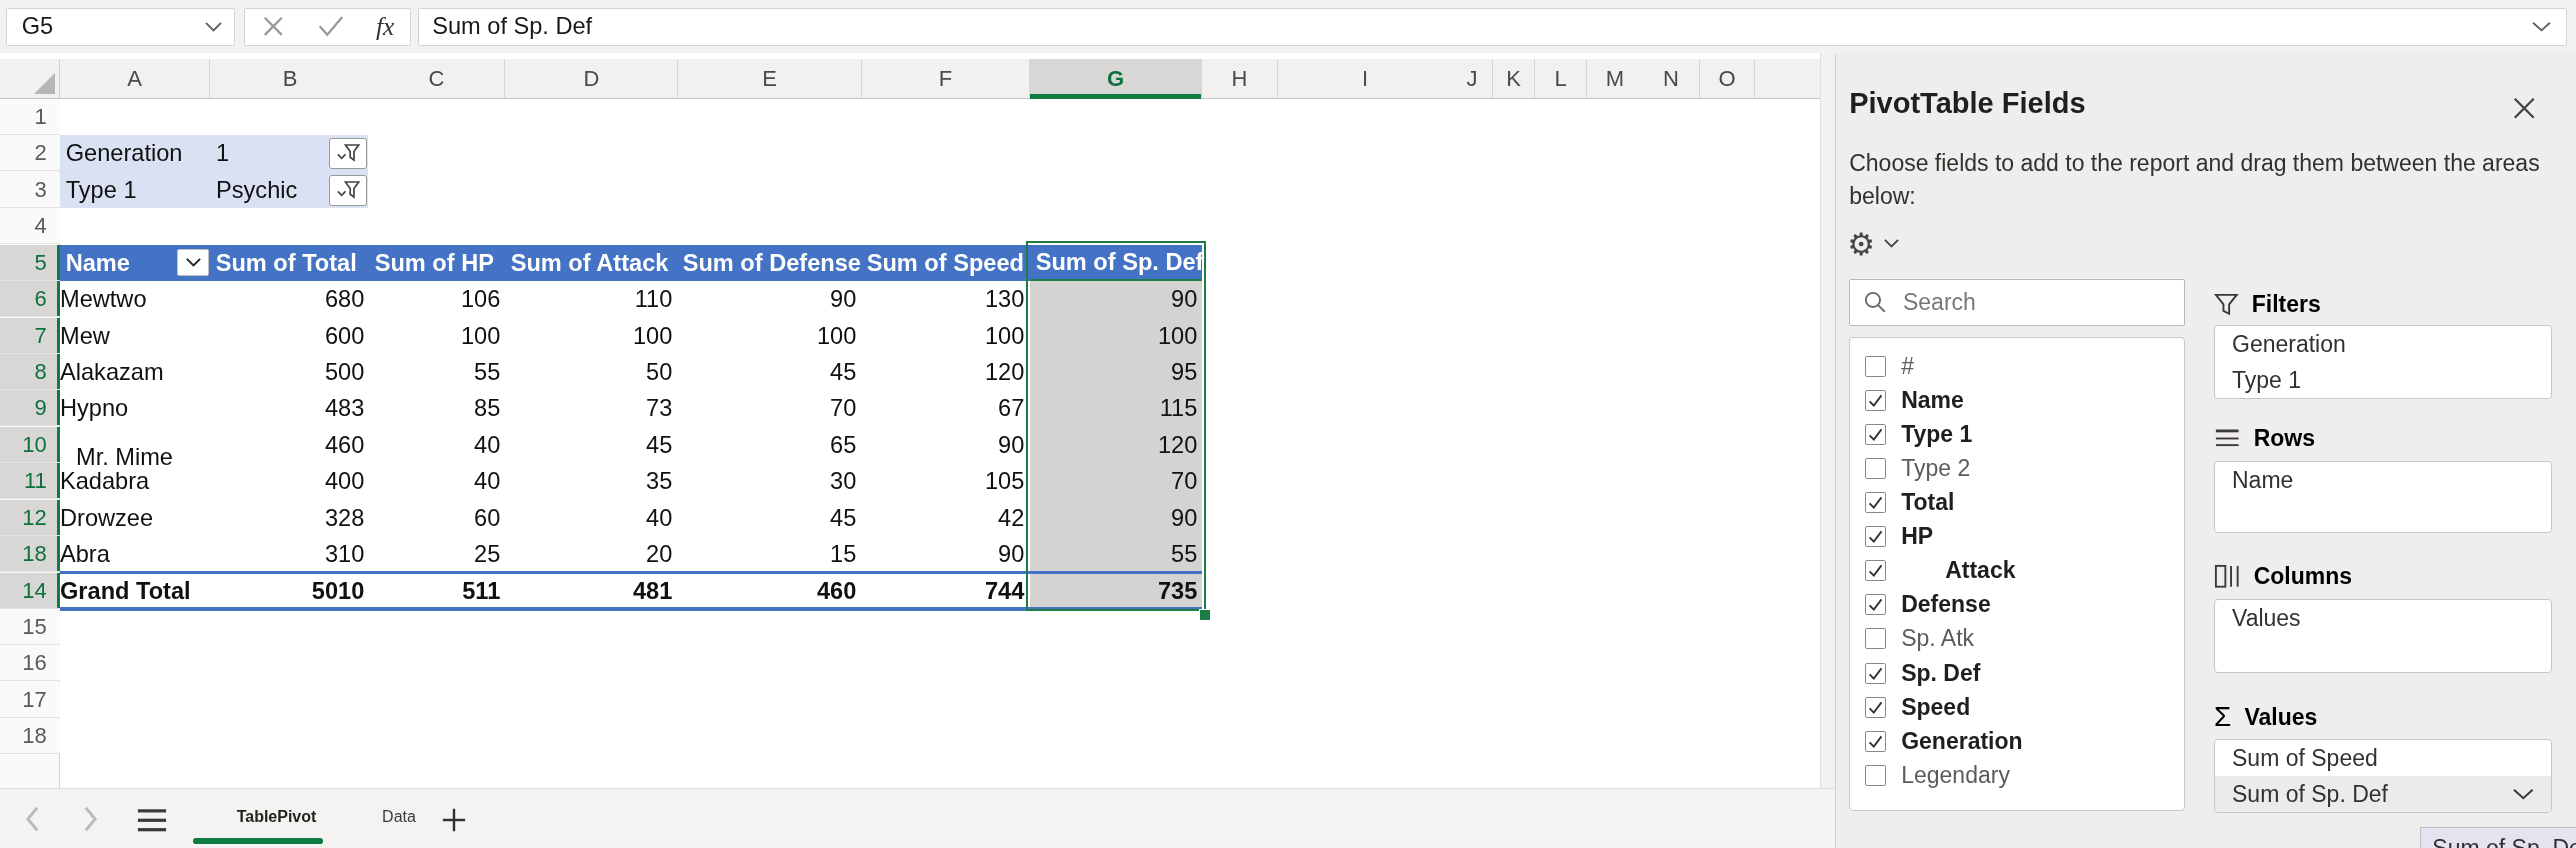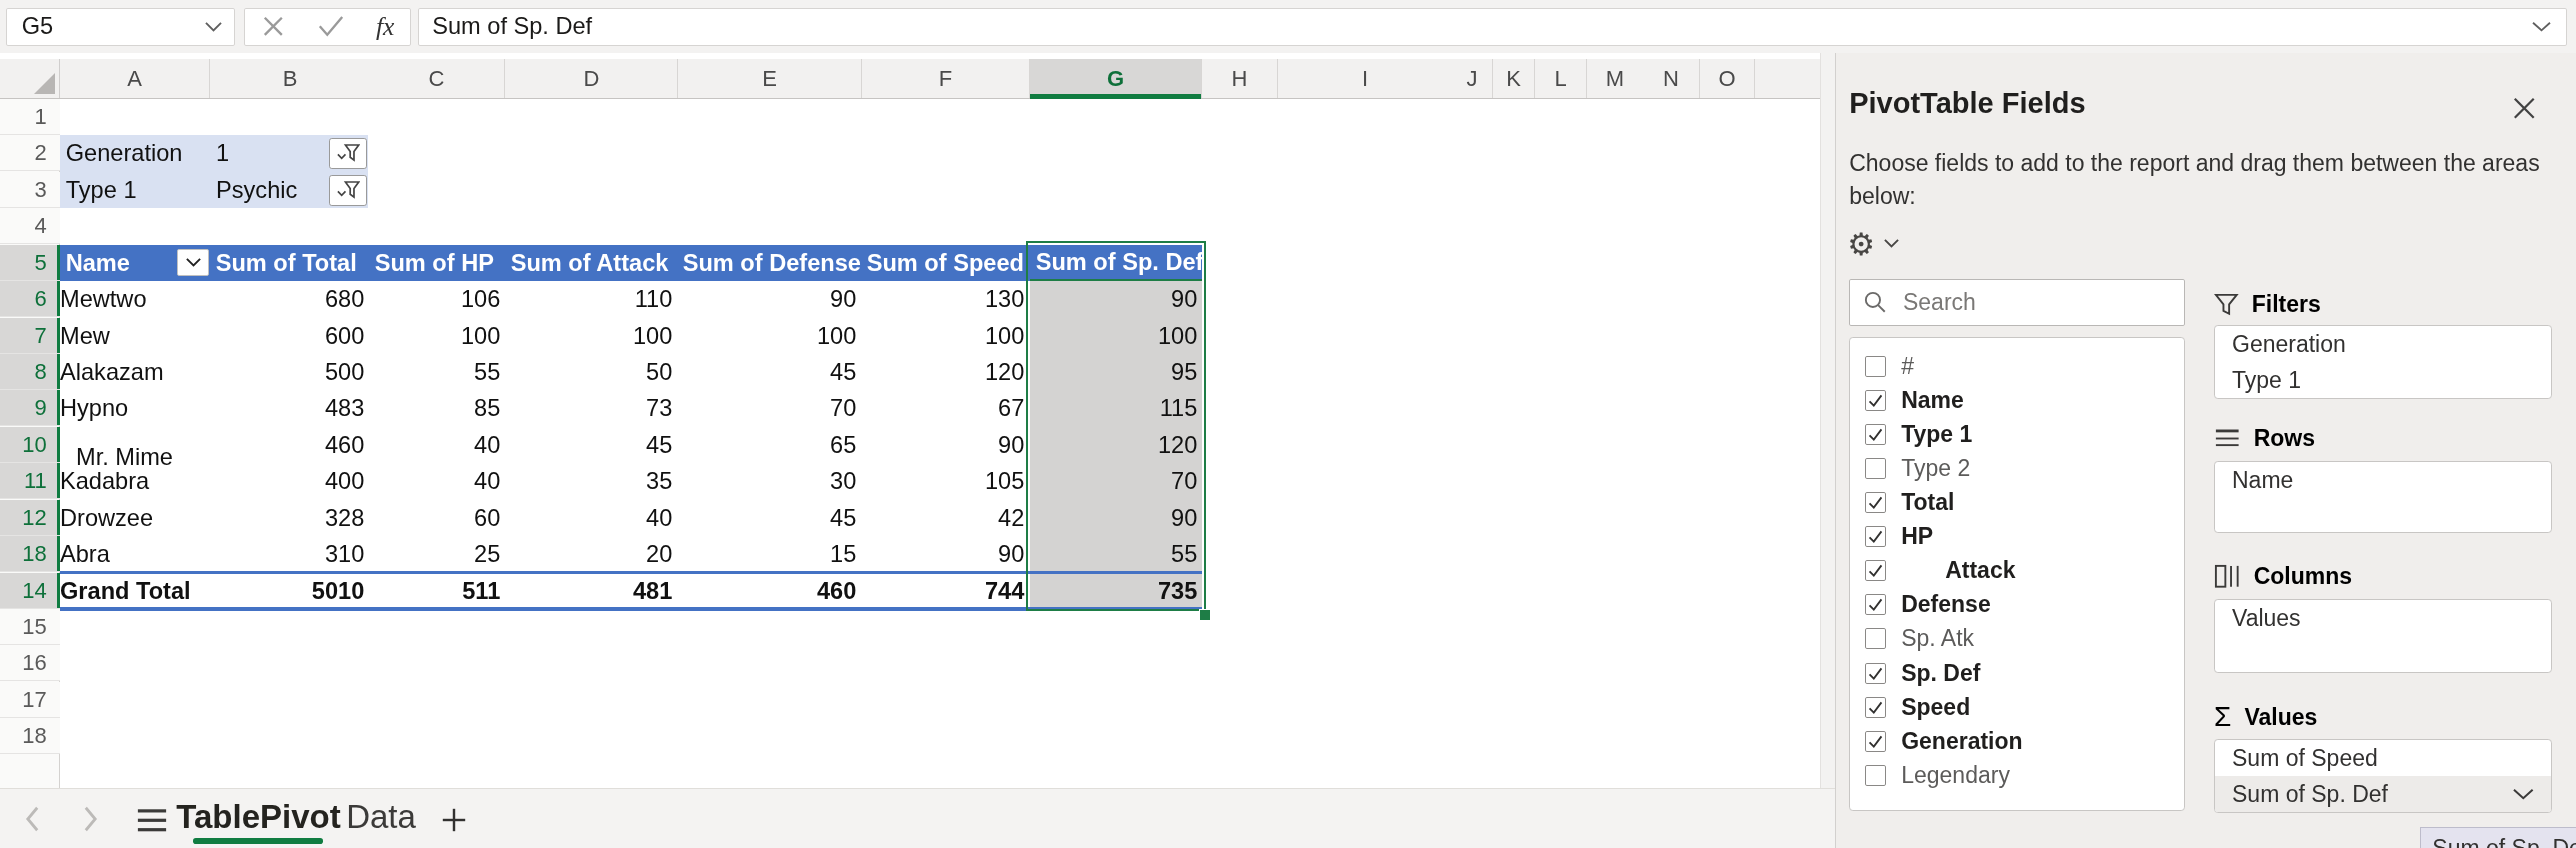--- a/index.html
+++ b/index.html
@@ -44,21 +44,21 @@
   .blueline { position:absolute; background:#4472C4; }
   .selrange { position:absolute; border:2.8px solid #1e7d46; }
   .fillhandle { position:absolute; width:12.3px; height:12.3px; background:#1e7d46; border:1.9px solid #fff; }
 
   
   .vstrip { position:absolute; left:1820px; top:53px; width:15px; height:735px; background:#f3f2f1; border-left:0.9px solid #e3e1df; }
 
   
   .tabbar { position:absolute; left:0; top:788px; width:1835px; height:60px; background:#f4f3f2; border-top:0.9px solid #e0deda; }
   .tabbar .icon { position:absolute; display:flex; align-items:center; justify-content:center; }
-  .sheettab { position:absolute; top:5.7px; height:45px; display:flex; align-items:center; justify-content:center; font-size:33px; }
+  .sheettab { position:absolute; top:5.7px; height:45px; display:flex; align-items:center; justify-content:center; font-size:16px;margin-left:18px; }
   .sheettab.active { font-weight:600; color:#24231f; }
   .sheettab.normal { color:#3b3a39; }
   .tabunderline { position:absolute; left:193px; top:49px; width:130px; height:5.7px; background:#107C41; border-radius:2.8px; }
 
   
   .panel { position:absolute; left:1835px; top:53px; width:741px; height:796px; background:#f0eeec; border-left:0.9px solid #d2d0ce; }
   .ptitle { position:absolute; left:13.2px; top:34px; font-size:29px; font-weight:600; color:#201f1e; }
   .pclose { position:absolute; left:671px; top:38px; width:34px; height:34px; display:flex; align-items:center; justify-content:center; cursor:default; }
   .pdesc { position:absolute; left:13.2px; top:94px; width:730px; font-size:23px; line-height:33px; color:#323130; }
   .gearrow { position:absolute; left:11.3px; top:172px; width:66px; height:38px; display:flex; align-items:center; gap:7.6px; color:#484644; }

